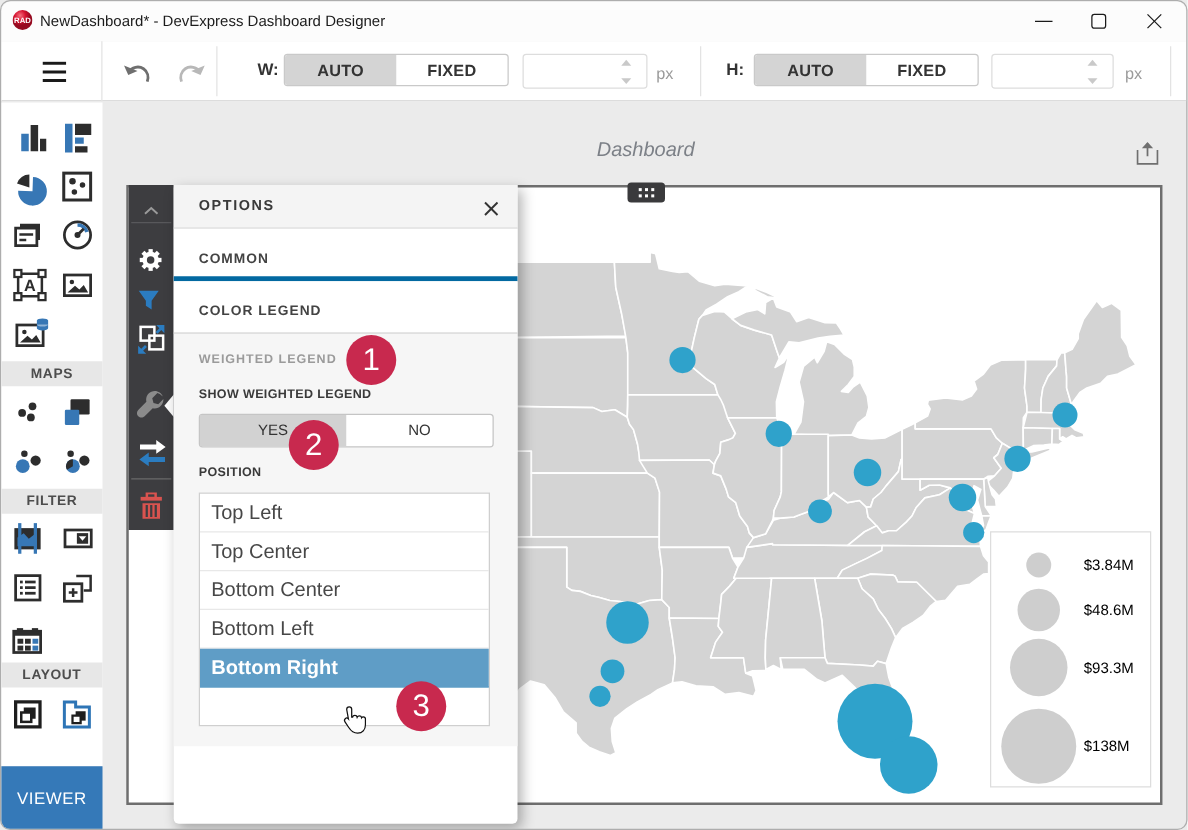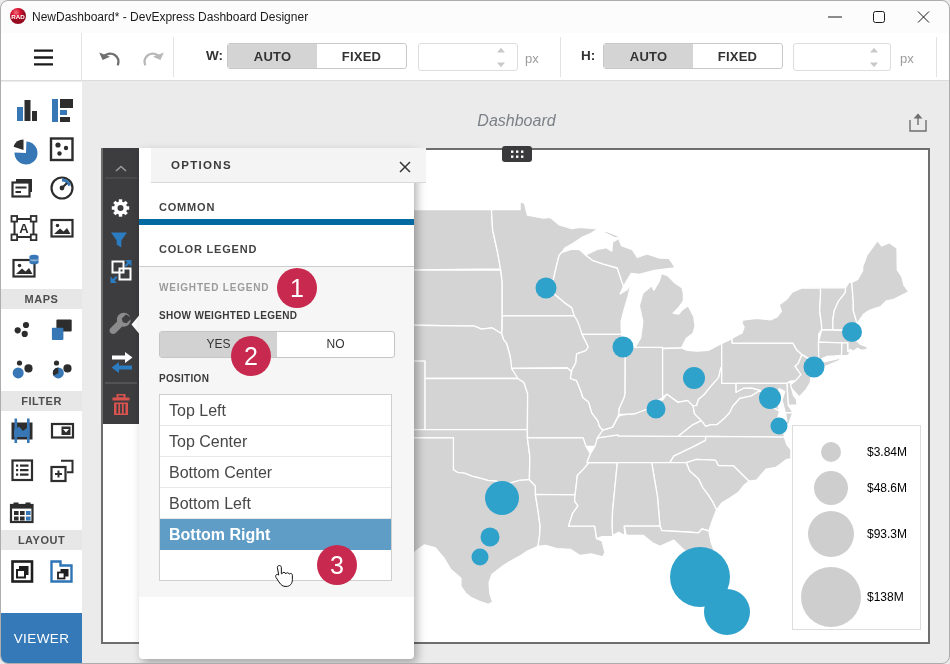--- a/index.html
+++ b/index.html
@@ -28,23 +28,23 @@
 #mappanel { left:100px; top:147px; width:829px; height:496px; background:#fff; border:2px solid #6e6e6e; }
 #handle { left:501px; top:145px; width:30px; height:16px; background:#3a3a3c; border-radius:3px; }
 
 #legend { left:791px; top:424px; width:129px; height:205px; background:#fff; border:1px solid #ddd; }
 .legrow { position:absolute; left:75px; font-size:12px; color:#000000; }
 
 #strip { left:102px; top:147px; width:36px; height:276px; background:#3d3d40; }
 
 #panel { left:138px; top:147px; width:275px; height:511px; background:#fff;
   box-shadow:3px 4px 10px rgba(0,0,0,0.3); border-radius:0 0 4px 4px; }
-#phead { left:12px; top:0; width:100%; height:35px; background:#f4f4f4; border-bottom:1px solid #d8d8d8; }
+#phead { left:0; top:0; width:100%; height:35px; background:#f4f4f4; border-bottom:1px solid #d8d8d8; }
 #phead span { position:absolute; left:20px; top:11px; font-size:11.5px; font-weight:bold; letter-spacing:1.3px; color:#3a3a3a; }
-.prow { left:0; width:100%; height:42px; background:#fff; border-bottom:6px solid #0369a1;
+.prow { left:0; width:100%; height:42px; background:#fff; border-bottom:4px solid #0369a1;
   font-size:11px; font-weight:bold; letter-spacing:0.8px; color:#434343; line-height:48px; padding-left:20px; }
 #pgray { left:0; top:119px; width:100%; height:330px; background:#f6f6f6; }
 .plab { position:absolute; left:20px; font-size:10px; font-weight:bold; letter-spacing:0.3px; color:#3a3a3a; }
 #toggle { position:absolute; left:20px; top:183px; width:236px; height:27px; border:1px solid #c5c5c5;
   border-radius:3px; background:#fff; display:flex; }
 #toggle div { width:118px; text-align:center; line-height:25px; font-size:12px; color:#333; }
 #toggle .on { background:#d2d2d2; }
 #plist { position:absolute; left:20px; top:246px; width:233px; height:187px; border:1px solid #cfcfcf; background:#fff; }
 .litem { width:100%; height:31px; line-height:31px; padding-left:9px; font-size:16px; color:#474747;
   border-bottom:1px solid #e8e8e8; }

